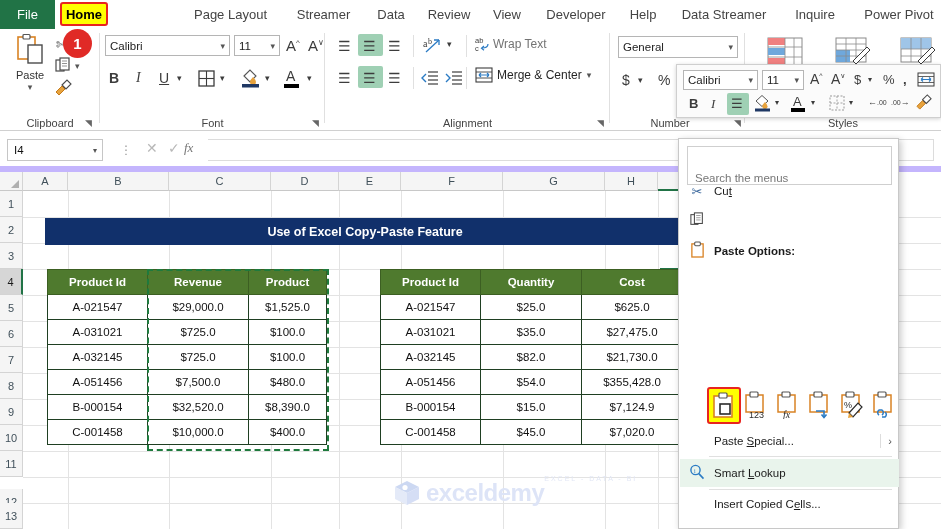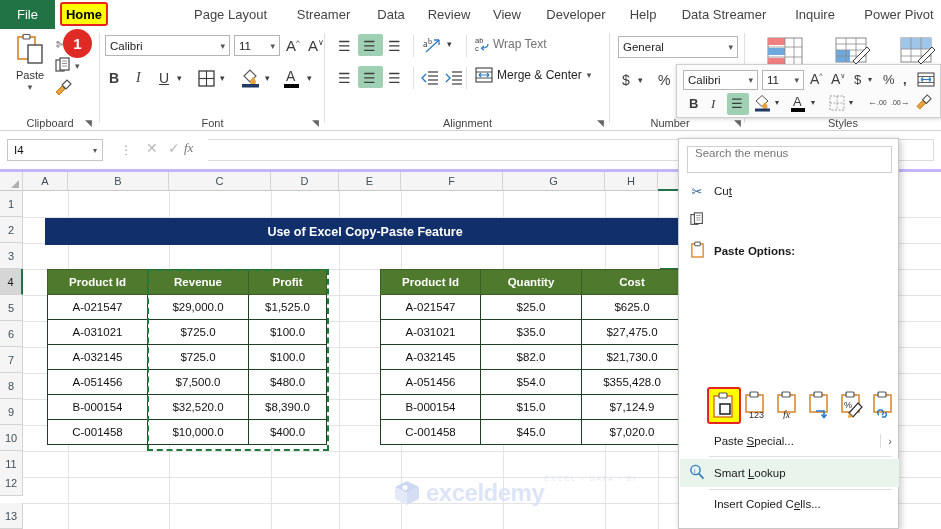--- a/index.html
+++ b/index.html
@@ -78,21 +78,21 @@
     position: absolute; border: 1px solid #b5b5b5; background: #fff;
     font-size: 11.5px; color: #222; display: flex; align-items: center;
     padding-left: 4px;
   }
   .cb .cv { position: absolute; right: 4px; font-size: 9px; color: #555; }
   .sel-hl { position: absolute; background: #9fd0b4; border-radius: 2px; }
 
   
   .fbar {
     position: absolute; top: 131px; left: 0; width: 941px; height: 41px;
-    background: #fff; border-bottom: 3px solid #c4b5fd;
+    background: #fff; border-bottom: 6px solid #c4b5fd;
   }
   .namebox {
     position: absolute; left: 7px; top: 8px; width: 96px; height: 22px;
     border: 1px solid #c6c6c6; background: #fff;
     font-size: 11.5px; color: #111;
     display: flex; align-items: center; padding-left: 6px;
   }
   .nb-arrow { position: absolute; right: 5px; font-size: 8px; color: #555; }
   .fbtn { position: absolute; top: 9px; font-size: 14px; color: #b8b8b8; }
   .fx { position: absolute; left: 184px; top: 9px; font-size: 13px;
@@ -170,24 +170,24 @@
   }
 
   
   .ctxmenu {
     position: absolute; left: 678px; top: 138px; width: 221px; height: 391px;
     background: #fff; border: 1px solid #c8c8c8;
     box-shadow: 2px 2px 7px rgba(0,0,0,0.22);
     z-index: 40;
   }
   .ctxsearch {
-    position: absolute; left: 8px; top: 7px; width: 205px; height: 27px;
+    position: absolute; left: 8px; top: 7px; width: 205px; height: 39px;
     border: 1px solid #cfcfcf; background: #fff;
     font-size: 11.5px; color: #777;
-    display: flex; align-items: flex-start; padding-left: 7px;
+    display: flex; align-items: flex-end; padding-left: 7px;
   }
   .mi {
     position: absolute; left: 1px; width: 219px; height: 28px;
     display: flex; align-items: center;
     font-size: 11.5px; color: #1b1b1b;
   }
   .mi .mi-ic { width: 34px; text-align: center; font-size: 13px; color: #3e6a9e; }
   .mi .mi-tx { flex: 1; }
   .mi .mi-ar { width: 18px; text-align: center; font-size: 11px; color: #555; }
   .mi.hov { background: #e9f4ec; }
@@ -473,21 +473,21 @@
     <div class="rowhdr" style="top:45px;">2</div>
     <div class="rowhdr" style="top:71px;">3</div>
     <div class="rowhdr act" style="top:97px;border-right:2px solid #217346;">4</div>
     <div class="rowhdr" style="top:123px;">5</div>
     <div class="rowhdr" style="top:149px;">6</div>
     <div class="rowhdr" style="top:175px;">7</div>
     <div class="rowhdr" style="top:201px;">8</div>
     <div class="rowhdr" style="top:227px;">9</div>
     <div class="rowhdr" style="top:253px;">10</div>
     <div class="rowhdr" style="top:279px;">11</div>
-    <div class="rowhdr" style="top:298px;">12</div>
+    <div class="rowhdr" style="top:317px;">12</div>
     <div class="rowhdr" style="top:331px;">13</div>
 
     <div class="gridlines">
       <div class="vline" style="left:45px;"></div>
       <div class="vline" style="left:146px;"></div>
       <div class="vline" style="left:248px;"></div>
       <div class="vline" style="left:316px;"></div>
       <div class="vline" style="left:378px;"></div>
       <div class="vline" style="left:480px;"></div>
       <div class="vline" style="left:582px;"></div>
@@ -510,21 +510,21 @@
 
     <div class="banner" style="left:45px;top:46px;width:640px;height:27px;">Use of Excel Copy-Paste Feature</div>
 
     <div class="activecell" style="left:660px;top:96px;width:31px;height:27px;"></div>
 
     <table class="xtable" style="left:47px;top:97px;">
       <thead>
           <tr>
         <th style="width:100px;">Product Id</th>
         <th style="width:101px;">Revenue</th>
-        <th style="width:78px;">Profit</th>
+        <th style="width:78px;">Product</th>
       </tr>
         </thead>
       <tbody>
         <tr>
             <td>A-021547</td>
             <td>$29,000.0</td>
             <td>$1,525.0</td>
           </tr>
         <tr>
             <td>A-031021</td>

